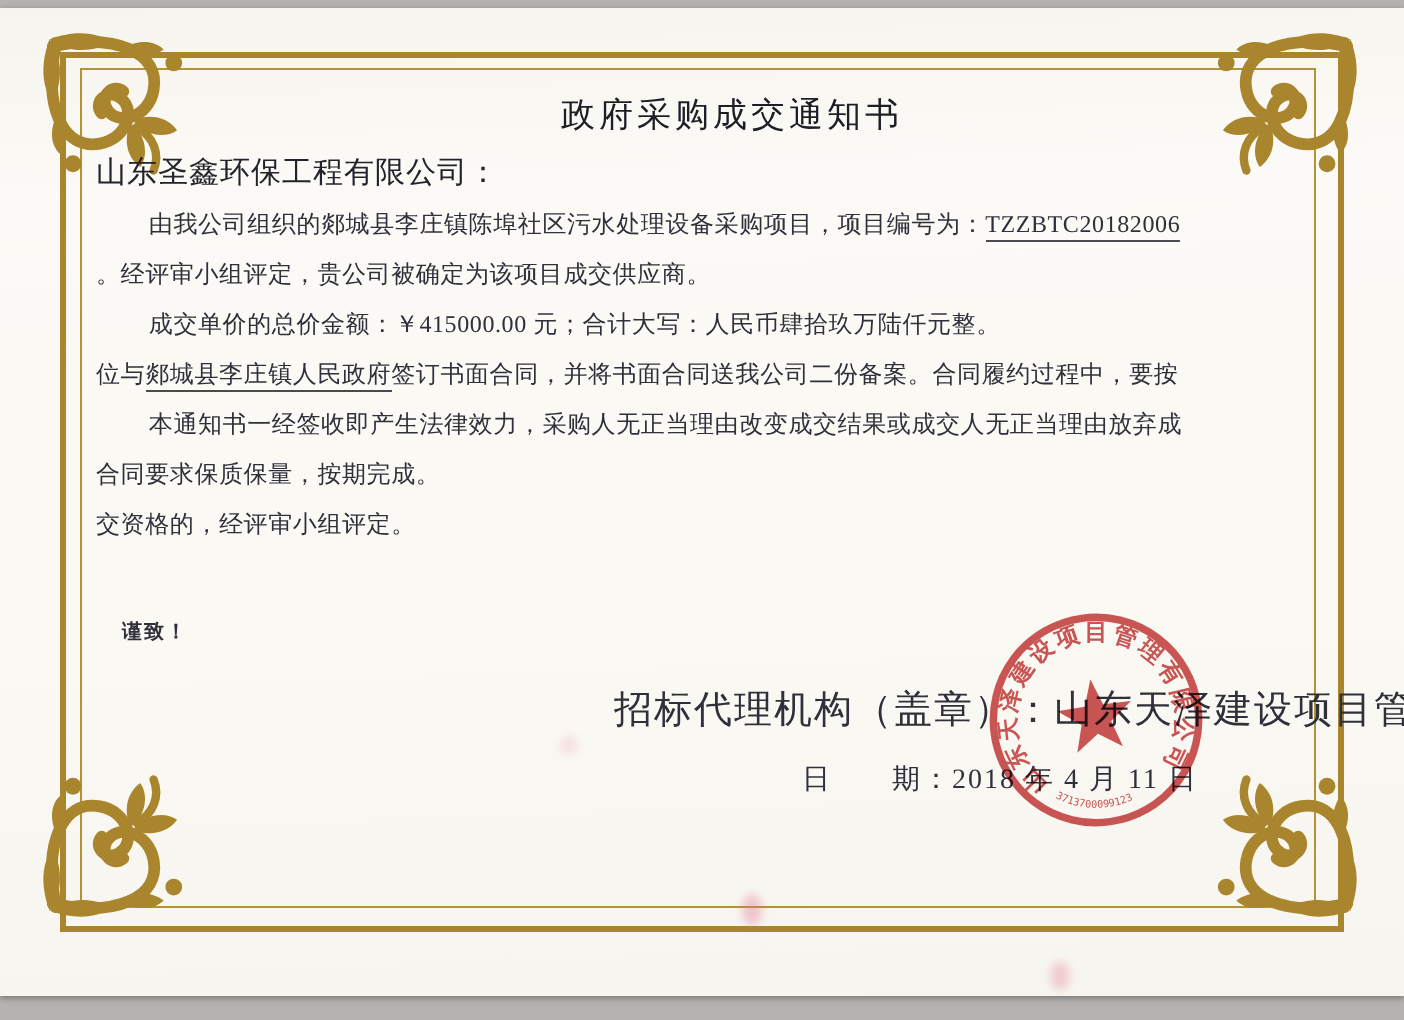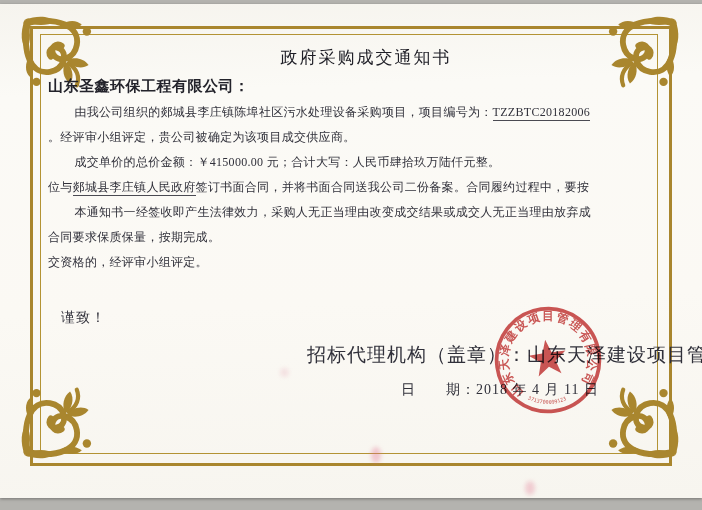--- a/index.html
+++ b/index.html
@@ -32,33 +32,33 @@
   .corner.br{left:598px;top:374px;transform:scale(-1,-1);}
 
   .title{
     position:absolute;left:30px;right:0;top:42px;margin:0;
     text-align:center;
     font-size:17px;font-weight:normal;letter-spacing:2px;
     color:#1e1e26;
   }
   .recipient{
     position:absolute;left:48px;top:73px;
-    font-size:15px;font-weight:bold;letter-spacing:.5px;color:#23232b;
+    font-size:15px;font-weight:normal;letter-spacing:.5px;color:#23232b;
     white-space:nowrap;
   }
   .bodytext{
     position:absolute;left:48px;top:96px;width:616px;
     font-size:12px;color:#30303a;letter-spacing:.3px;
   }
   .bodytext .line{height:25px;line-height:25px;white-space:nowrap;}
   .bodytext .line.indent{text-indent:2.2em;}
   .u{border-bottom:1px solid #4a4a52;padding-bottom:1px;}
   .closing{
     position:absolute;left:61px;top:305px;
-    font-size:14px;color:#30303a;letter-spacing:1px;
+    font-size:10px;color:#30303a;letter-spacing:1px;font-weight:bold;
   }
   .agency{
     position:absolute;left:307px;top:338px;
     font-size:19px;color:#30303a;letter-spacing:1px;white-space:nowrap;
   }
   .dateline{
     position:absolute;left:401px;top:377px;
     font-size:14px;color:#30303a;letter-spacing:1px;white-space:nowrap;
   }
   .dateline .gap{display:inline-block;width:30px;}

